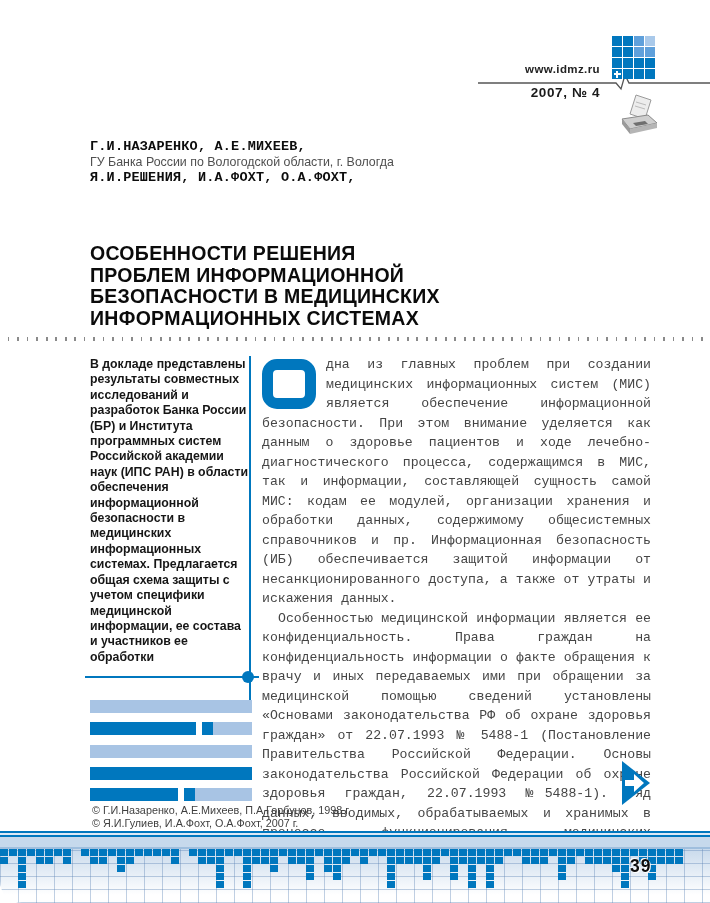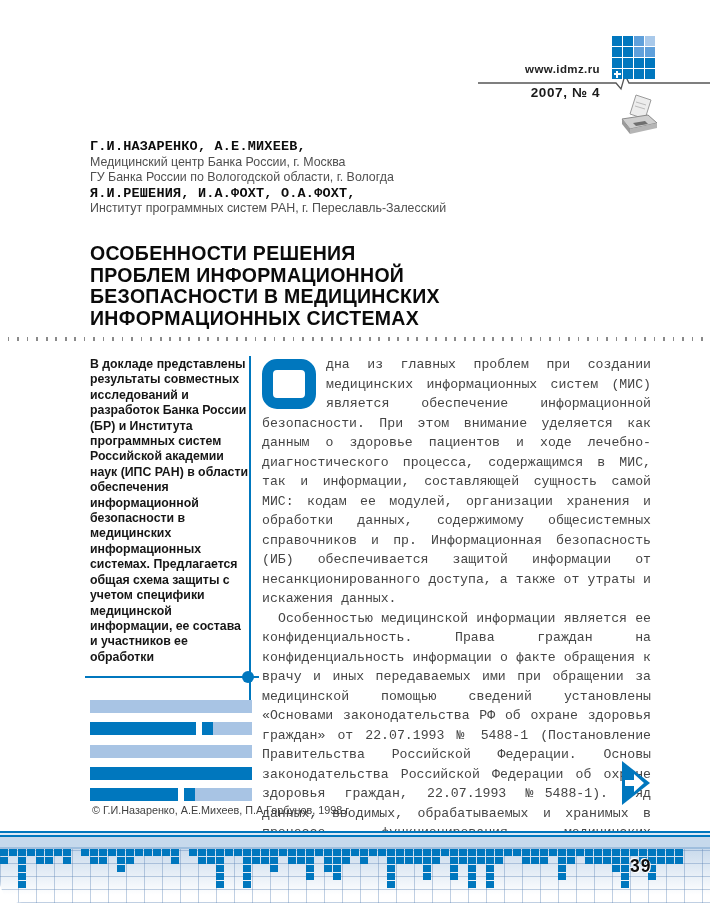--- a/index.html
+++ b/index.html
@@ -117,24 +117,22 @@
     <line x1="22" y1="10" x2="32" y2="13" stroke="#bbb" stroke-width="1"></line>
     <line x1="21" y1="14" x2="31" y2="17" stroke="#bbb" stroke-width="1"></line>
     <polygon points="8,27 34,23 43,31 16,37" fill="#cfcfcf" stroke="#8a8a8a" stroke-width="1"></polygon>
     <polygon points="8,27 16,37 16,42 8,32" fill="#9a9a9a"></polygon>
     <polygon points="16,37 43,31 43,36 16,42" fill="#b5b5b5"></polygon>
     <polygon points="19,31 31,29 34,32 22,34" fill="#6f6f6f"></polygon>
   </svg>
 
   <div class="authors">
     <div class="author-names">Г.И.НАЗАРЕНКО, А.Е.МИХЕЕВ,</div>
-    <div class="author-aff">Медицинский центр Банка России, г. Москва</div>
     <div class="author-aff">ГУ Банка России по Вологодской области, г. Вологда</div>
     <div class="author-names">Я.И.РЕШЕНИЯ, И.А.ФОХТ, О.А.ФОХТ,</div>
-    <div class="author-aff">Институт программных систем РАН, г. Переславль-Залесский</div>
   </div>
 
   <div class="article-title">ОСОБЕННОСТИ РЕШЕНИЯ
 ПРОБЛЕМ ИНФОРМАЦИОННОЙ
 БЕЗОПАСНОСТИ В МЕДИЦИНСКИХ
 ИНФОРМАЦИОННЫХ СИСТЕМАХ</div>
 
   <div class="dotted-rule"></div>
 
   <div class="abstract">В докладе представлены результаты совместных исследований и разработок Банка России (БР) и Института программных систем Российской академии наук (ИПС РАН) в области обеспечения информационной безопасности в медицинских информационных системах. Предлагается общая схема защиты с учетом специфики медицинской информации, ее состава и участников ее обработки</div>
@@ -165,20 +163,21 @@
       </div>
     <div class="bar" style="top:88px">
         <div class="seg blue" style="left:0;width:88px"></div>
         <div class="seg blue" style="left:94px;width:11px"></div>
         <div class="seg lblue" style="left:105px;width:57px"></div>
       </div>
   </div>
 
   <div class="copyright">
     <div>© Г.И.Назаренко, А.Е.Михеев, П.А.Горбунов, 1998 г.</div>
+    <div>© Я.И.Гулиев, И.А.Фохт, О.А.Фохт, 2007 г.</div>
   </div>
 
   <svg class="next-arrow" width="32" height="44" viewBox="0 0 32 44">
     <polygon points="2,0 30,22 2,44" fill="#0077BE"></polygon>
     <polygon points="5,19 14,19 14,13 24,22 14,31 14,25 5,25" fill="#ffffff"></polygon>
   </svg>
 
   <div class="footer-top"></div>
   <div class="footer-grid"></div>
   <div class="footer-mosaic">

